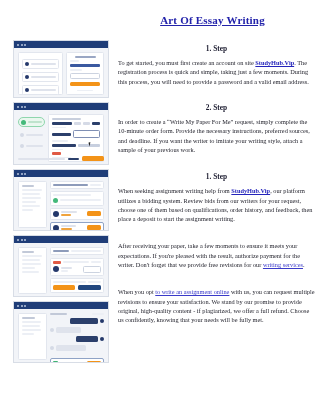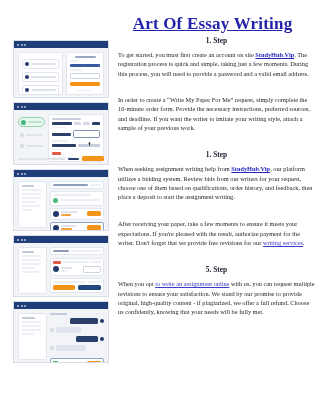--- a/index.html
+++ b/index.html
@@ -22,32 +22,32 @@
     background: #ffffff;
   }
 
   
   .doc-title {
     position: absolute;
     left: 110px;
     top: 14px;
     width: 205px;
     text-align: center;
-    font-size: 17px;
+    font-size: 11px;
     font-weight: bold;
     color: #2222aa;
     text-decoration: underline;
     letter-spacing: 0.2px;
   }
 
   
   .steps-col {
     position: absolute;
     left: 118px;
-    top: 36px;
+    top: 44px;
     width: 197px;
   }
   .step-block {
     position: relative;
   }
   .step-heading {
     text-align: center;
     font-size: 7.4px;
     font-weight: bold;
     color: #1a1a2e;
@@ -442,32 +442,32 @@
   </div>
 
   <div class="steps-col">
 
     <div class="step-block" style="margin-bottom:17px;">
       <div class="step-heading">1. Step</div>
       <p class="step-body"><span>To get started, you must first create an account on site </span><a href="#">StudyHub.Vip</a><span>. The registration process is quick and simple, taking just a few moments. During this process, you will need to provide a password and a valid email address.</span></p>
     </div>
 
     <div class="step-block" style="margin-bottom:18px;">
+      <div class="step-heading">2. Step</div>
       <p class="step-body"><span>In order to create a “Write My Paper For Me” request, simply complete the 10-minute order form. Provide the necessary instructions, preferred sources, and deadline. If you want the writer to imitate your writing style, attach a sample of your previous work.</span></p>
     </div>
 
     <div class="step-block" style="margin-bottom:18px;">
       <div class="step-heading">1. Step</div>
       <p class="step-body"><span>When seeking assignment writing help from </span><a href="#">StudyHub.Vip</a><span>, our platform utilizes a bidding system. Review bids from our writers for your request, choose one of them based on qualifications, order history, and feedback, then place a deposit to start the assignment writing.</span></p>
     </div>
 
     <div class="step-block" style="margin-bottom:18px;">
       <p class="step-body"><span>After receiving your paper, take a few moments to ensure it meets your expectations. If you're pleased with the result, authorize payment for the writer. Don't forget that we provide free revisions for our </span><a href="#" class="plain-link">writing services</a><span>.</span></p>
     </div>
 
     <div class="step-block">
-      <div class="step-heading">5. Step</div>
       <p class="step-body"><span>When you opt </span><a href="#" class="plain-link">to write an assignment online</a><span> with us, you can request multiple revisions to ensure your satisfaction. We stand by our promise to provide original, high-quality content - if plagiarized, we offer a full refund. Choose us confidently, knowing that your needs will be fully met.</span></p>
     </div>
 
   </div>
 
 </div>
 
 </body></html>

